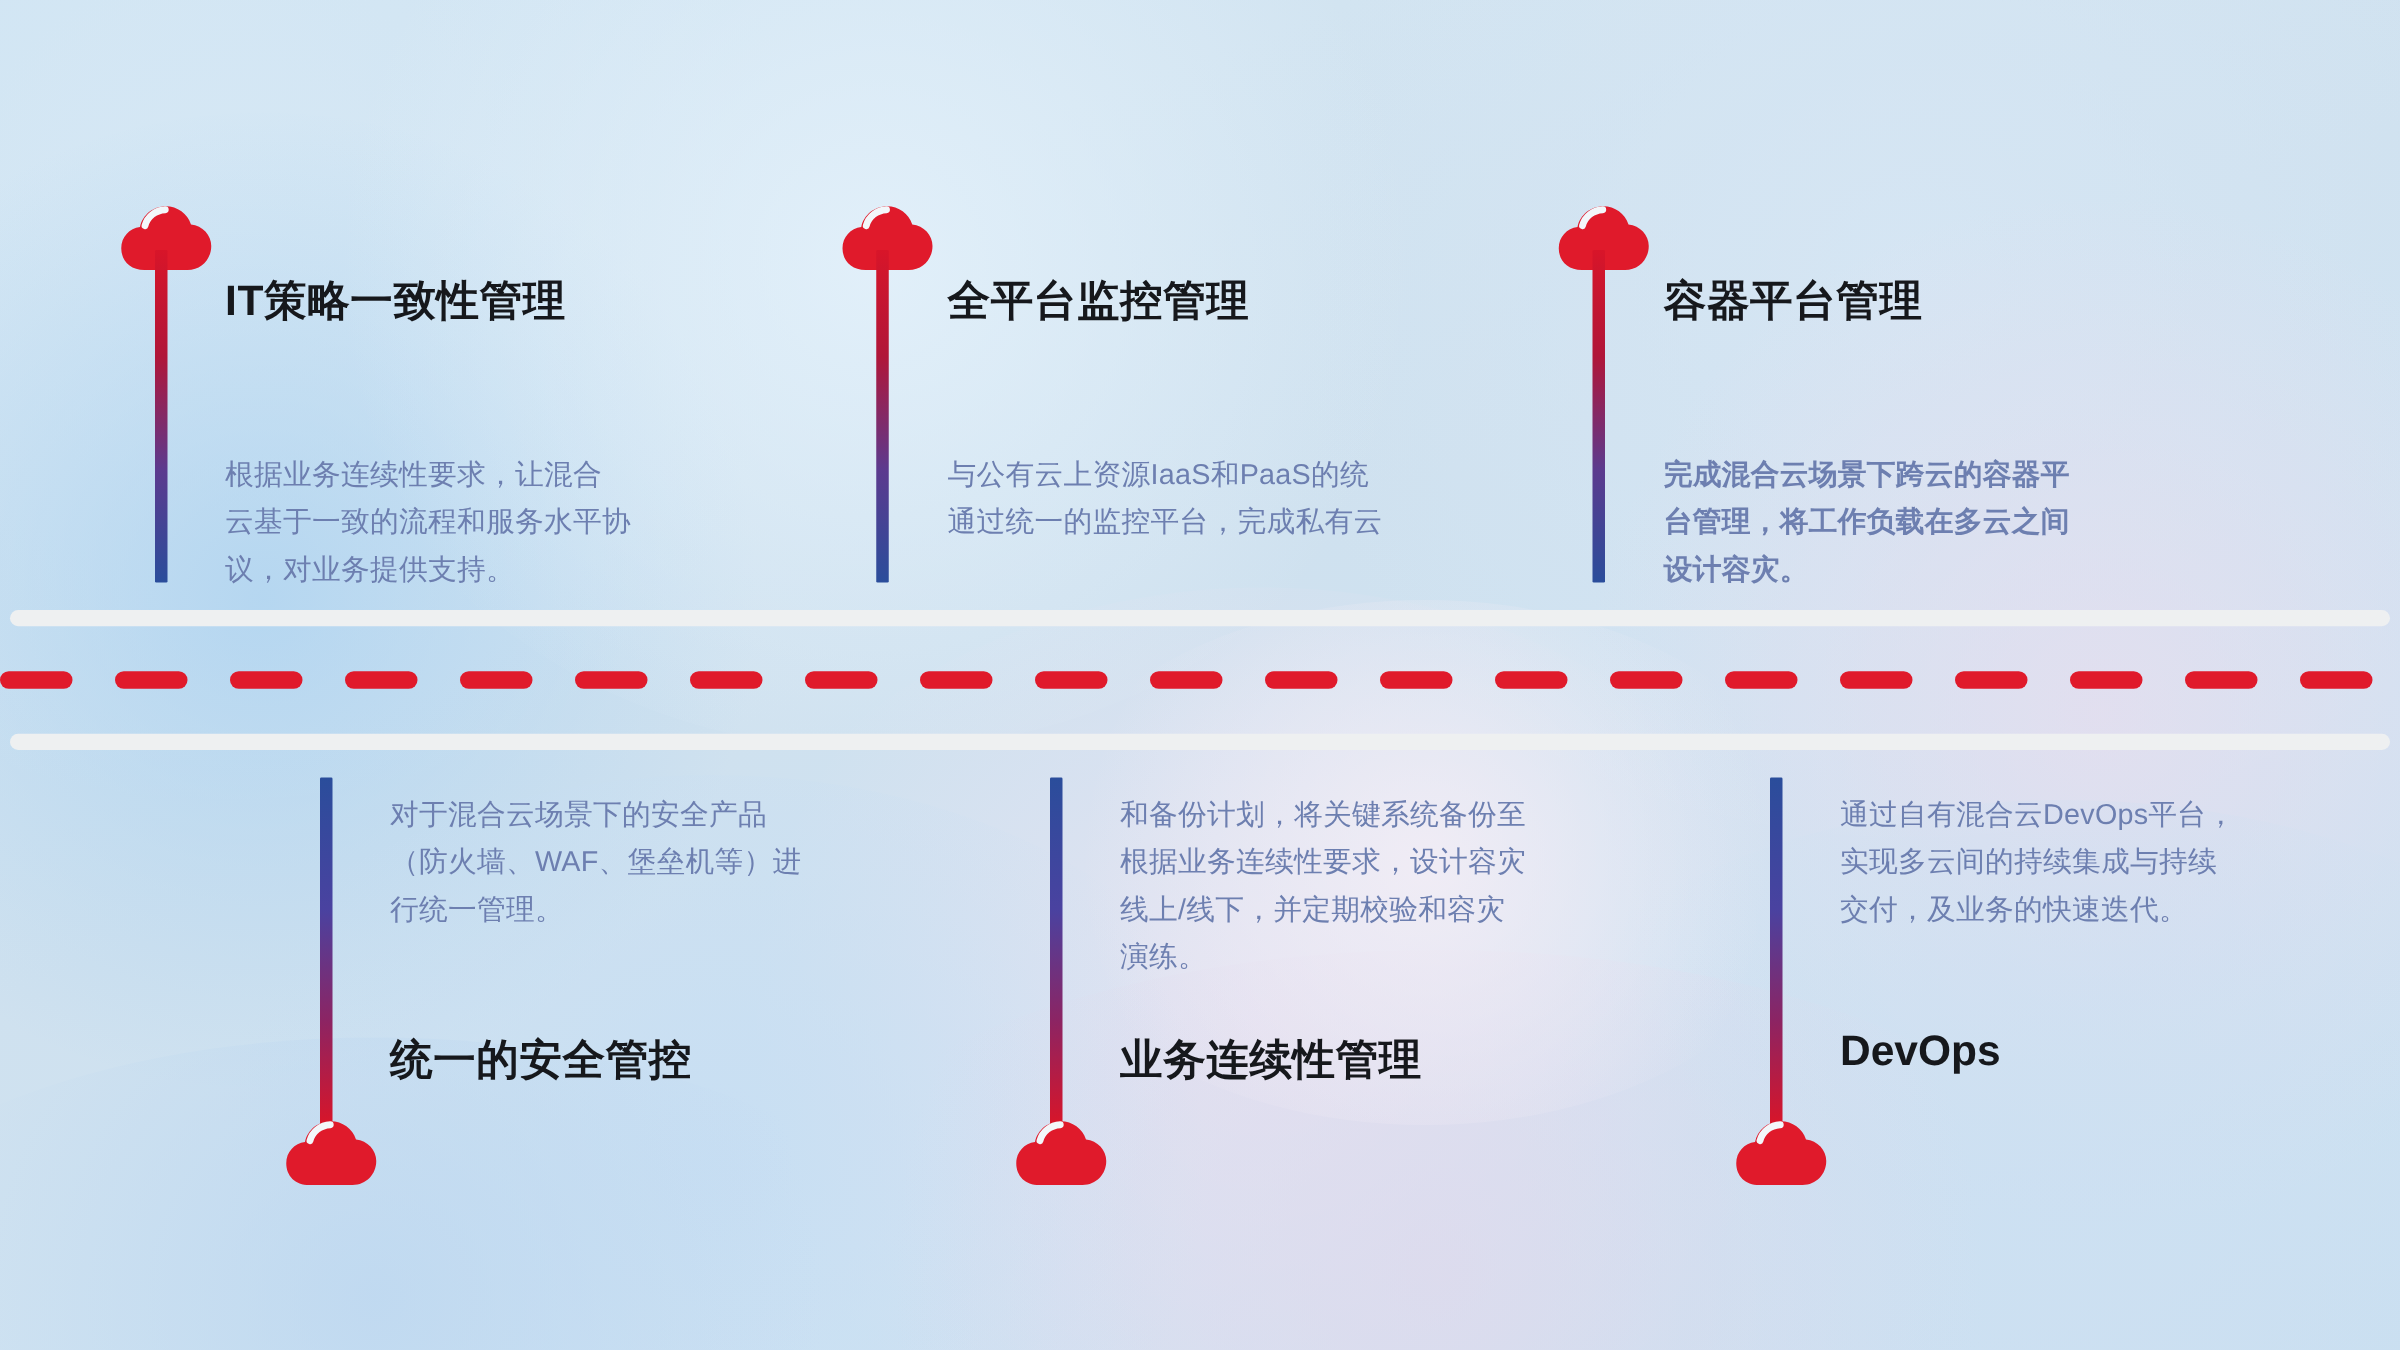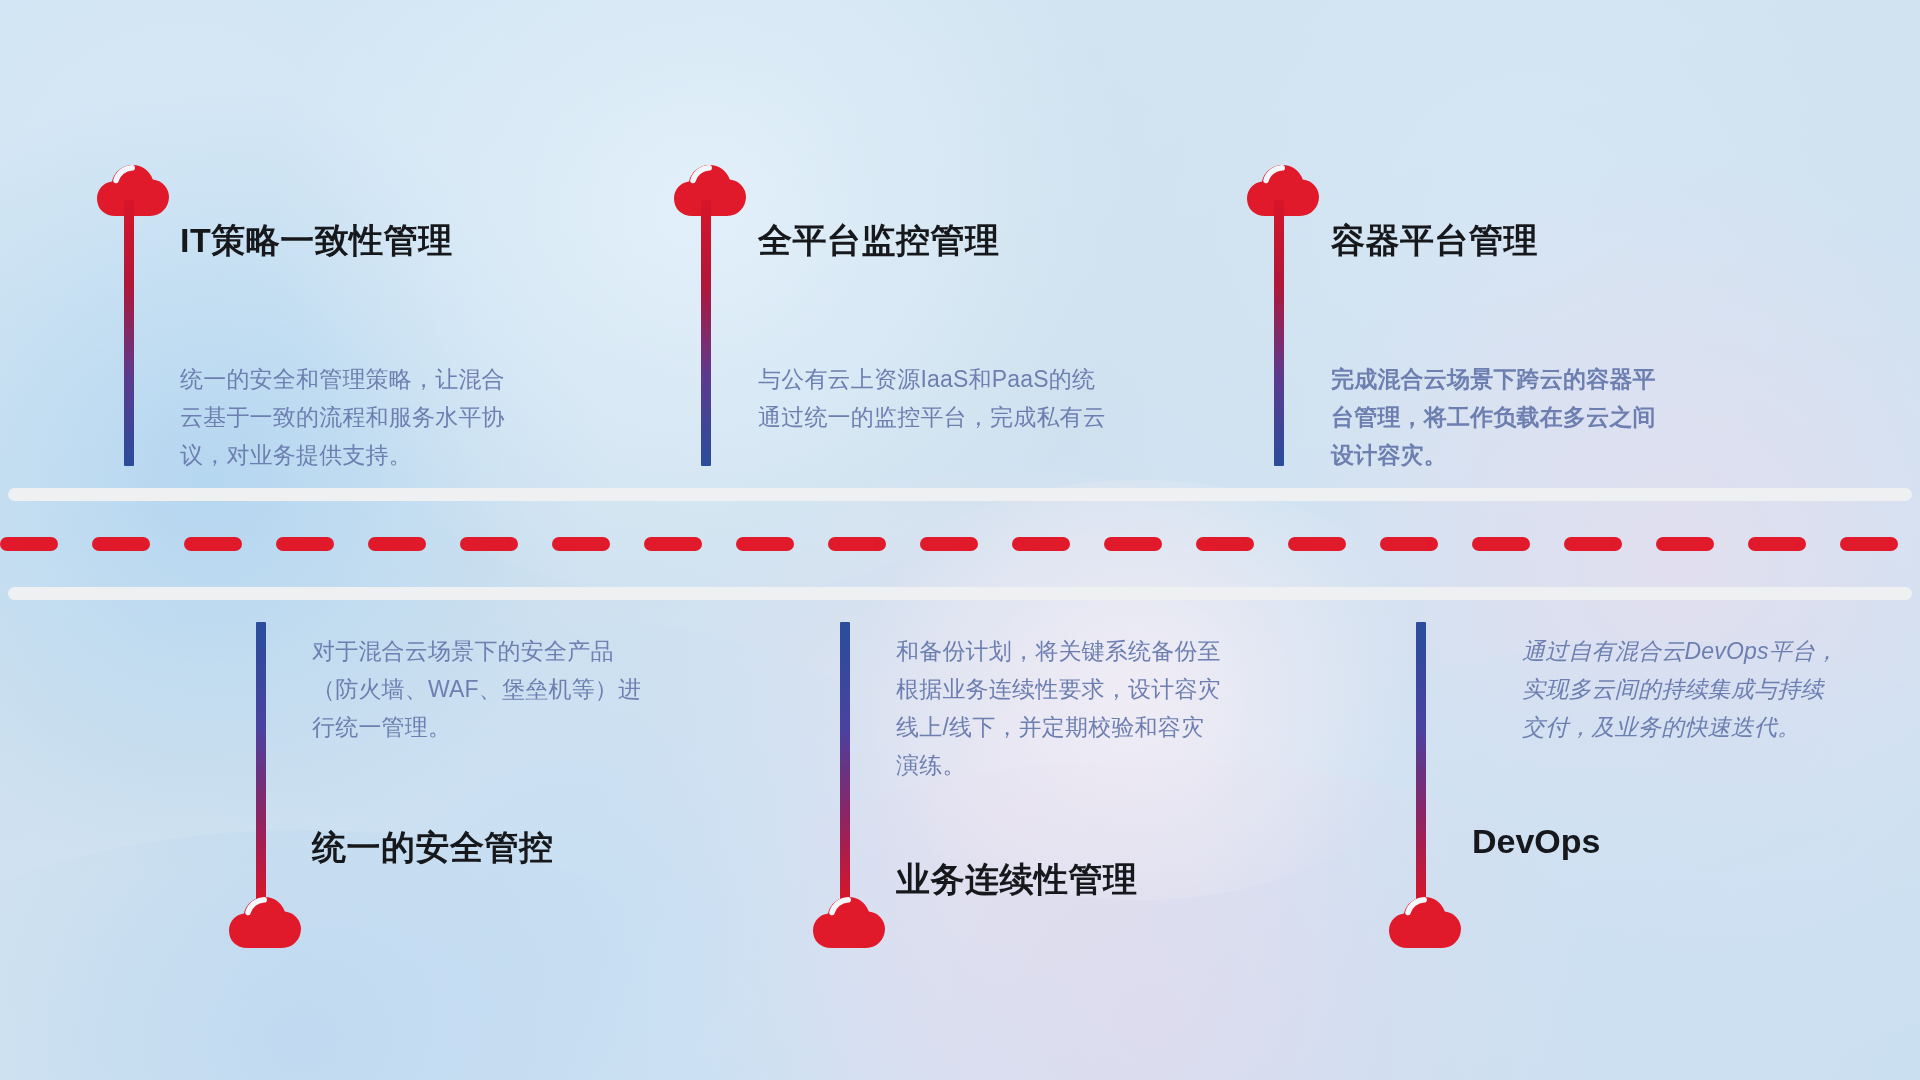--- a/index.html
+++ b/index.html
@@ -109,21 +109,21 @@
   <div class="blob blob-k"></div>
 
   <div class="col">
     <svg class="cloud" style="left:95px; top:160px;" viewBox="0 0 78 58">
       <path d="M20.5 56 C9 56 2 48.5 2 38.5 C2 29.5 8.5 22.5 17 21.5 C19 12 27.5 5 37.5 5 C47 5 55 11 57.8 19.5 C67 20.5 74 27.8 74 36.8 C74 47.3 66 56 55 56 Z" fill="#e01a2b"></path>
       <path d="M21 20.5 C23 13 29.5 8.2 37.2 7.8" fill="none" stroke="#f3f7fa" stroke-width="5.5" stroke-linecap="round"></path>
     </svg>
     <div class="stem stem-down" style="left:124px; top:200px; height:266px;"></div>
     <div class="col-title" style="left:180px; top:218px;">IT策略一致性管理</div>
     <div class="col-body" style="left:180px; top:360px;">
-      <span>统一的安全和管理策略，让混合</span>
+      <span>根据业务连续性要求，让混合</span>
       <span>云基于一致的流程和服务水平协</span>
       <span>议，对业务提供支持。</span>
     </div>
   </div>
 
   <div class="col">
     <svg class="cloud" style="left:672px; top:160px;" viewBox="0 0 78 58">
       <path d="M20.5 56 C9 56 2 48.5 2 38.5 C2 29.5 8.5 22.5 17 21.5 C19 12 27.5 5 37.5 5 C47 5 55 11 57.8 19.5 C67 20.5 74 27.8 74 36.8 C74 47.3 66 56 55 56 Z" fill="#e01a2b"></path>
       <path d="M21 20.5 C23 13 29.5 8.2 37.2 7.8" fill="none" stroke="#f3f7fa" stroke-width="5.5" stroke-linecap="round"></path>
     </svg>
@@ -192,29 +192,29 @@
   </div>
 
   <div class="col">
     <div class="col-body" style="left:896px; top:632px;">
       <span>和备份计划，将关键系统备份至</span>
       <span>根据业务连续性要求，设计容灾</span>
       <span>线上/线下，并定期校验和容灾</span>
       <span>演练。</span>
     </div>
     <div class="stem stem-up" style="left:840px; top:622px; height:278px;"></div>
-    <div class="col-title" style="left:896px; top:825px;margin-top:32px;">业务连续性管理</div>
+    <div class="col-title" style="left:896px; top:825px;">业务连续性管理</div>
     <svg class="cloud" style="left:811px; top:892px;" viewBox="0 0 78 58">
       <path d="M20.5 56 C9 56 2 48.5 2 38.5 C2 29.5 8.5 22.5 17 21.5 C19 12 27.5 5 37.5 5 C47 5 55 11 57.8 19.5 C67 20.5 74 27.8 74 36.8 C74 47.3 66 56 55 56 Z" fill="#e01a2b"></path>
       <path d="M21 20.5 C23 13 29.5 8.2 37.2 7.8" fill="none" stroke="#f3f7fa" stroke-width="5.5" stroke-linecap="round"></path>
     </svg>
   </div>
 
   <div class="col">
-    <div class="col-body" style="left:1522px; top:632px;font-style:italic;">
+    <div class="col-body" style="left:1472px; top:632px;">
       <span>通过自有混合云DevOps平台，</span>
       <span>实现多云间的持续集成与持续</span>
       <span>交付，及业务的快速迭代。</span>
     </div>
     <div class="stem stem-up" style="left:1416px; top:622px; height:278px;"></div>
     <div class="col-title devops" style="left:1472px; top:822px;">DevOps</div>
     <svg class="cloud" style="left:1387px; top:892px;" viewBox="0 0 78 58">
       <path d="M20.5 56 C9 56 2 48.5 2 38.5 C2 29.5 8.5 22.5 17 21.5 C19 12 27.5 5 37.5 5 C47 5 55 11 57.8 19.5 C67 20.5 74 27.8 74 36.8 C74 47.3 66 56 55 56 Z" fill="#e01a2b"></path>
       <path d="M21 20.5 C23 13 29.5 8.2 37.2 7.8" fill="none" stroke="#f3f7fa" stroke-width="5.5" stroke-linecap="round"></path>
     </svg>

